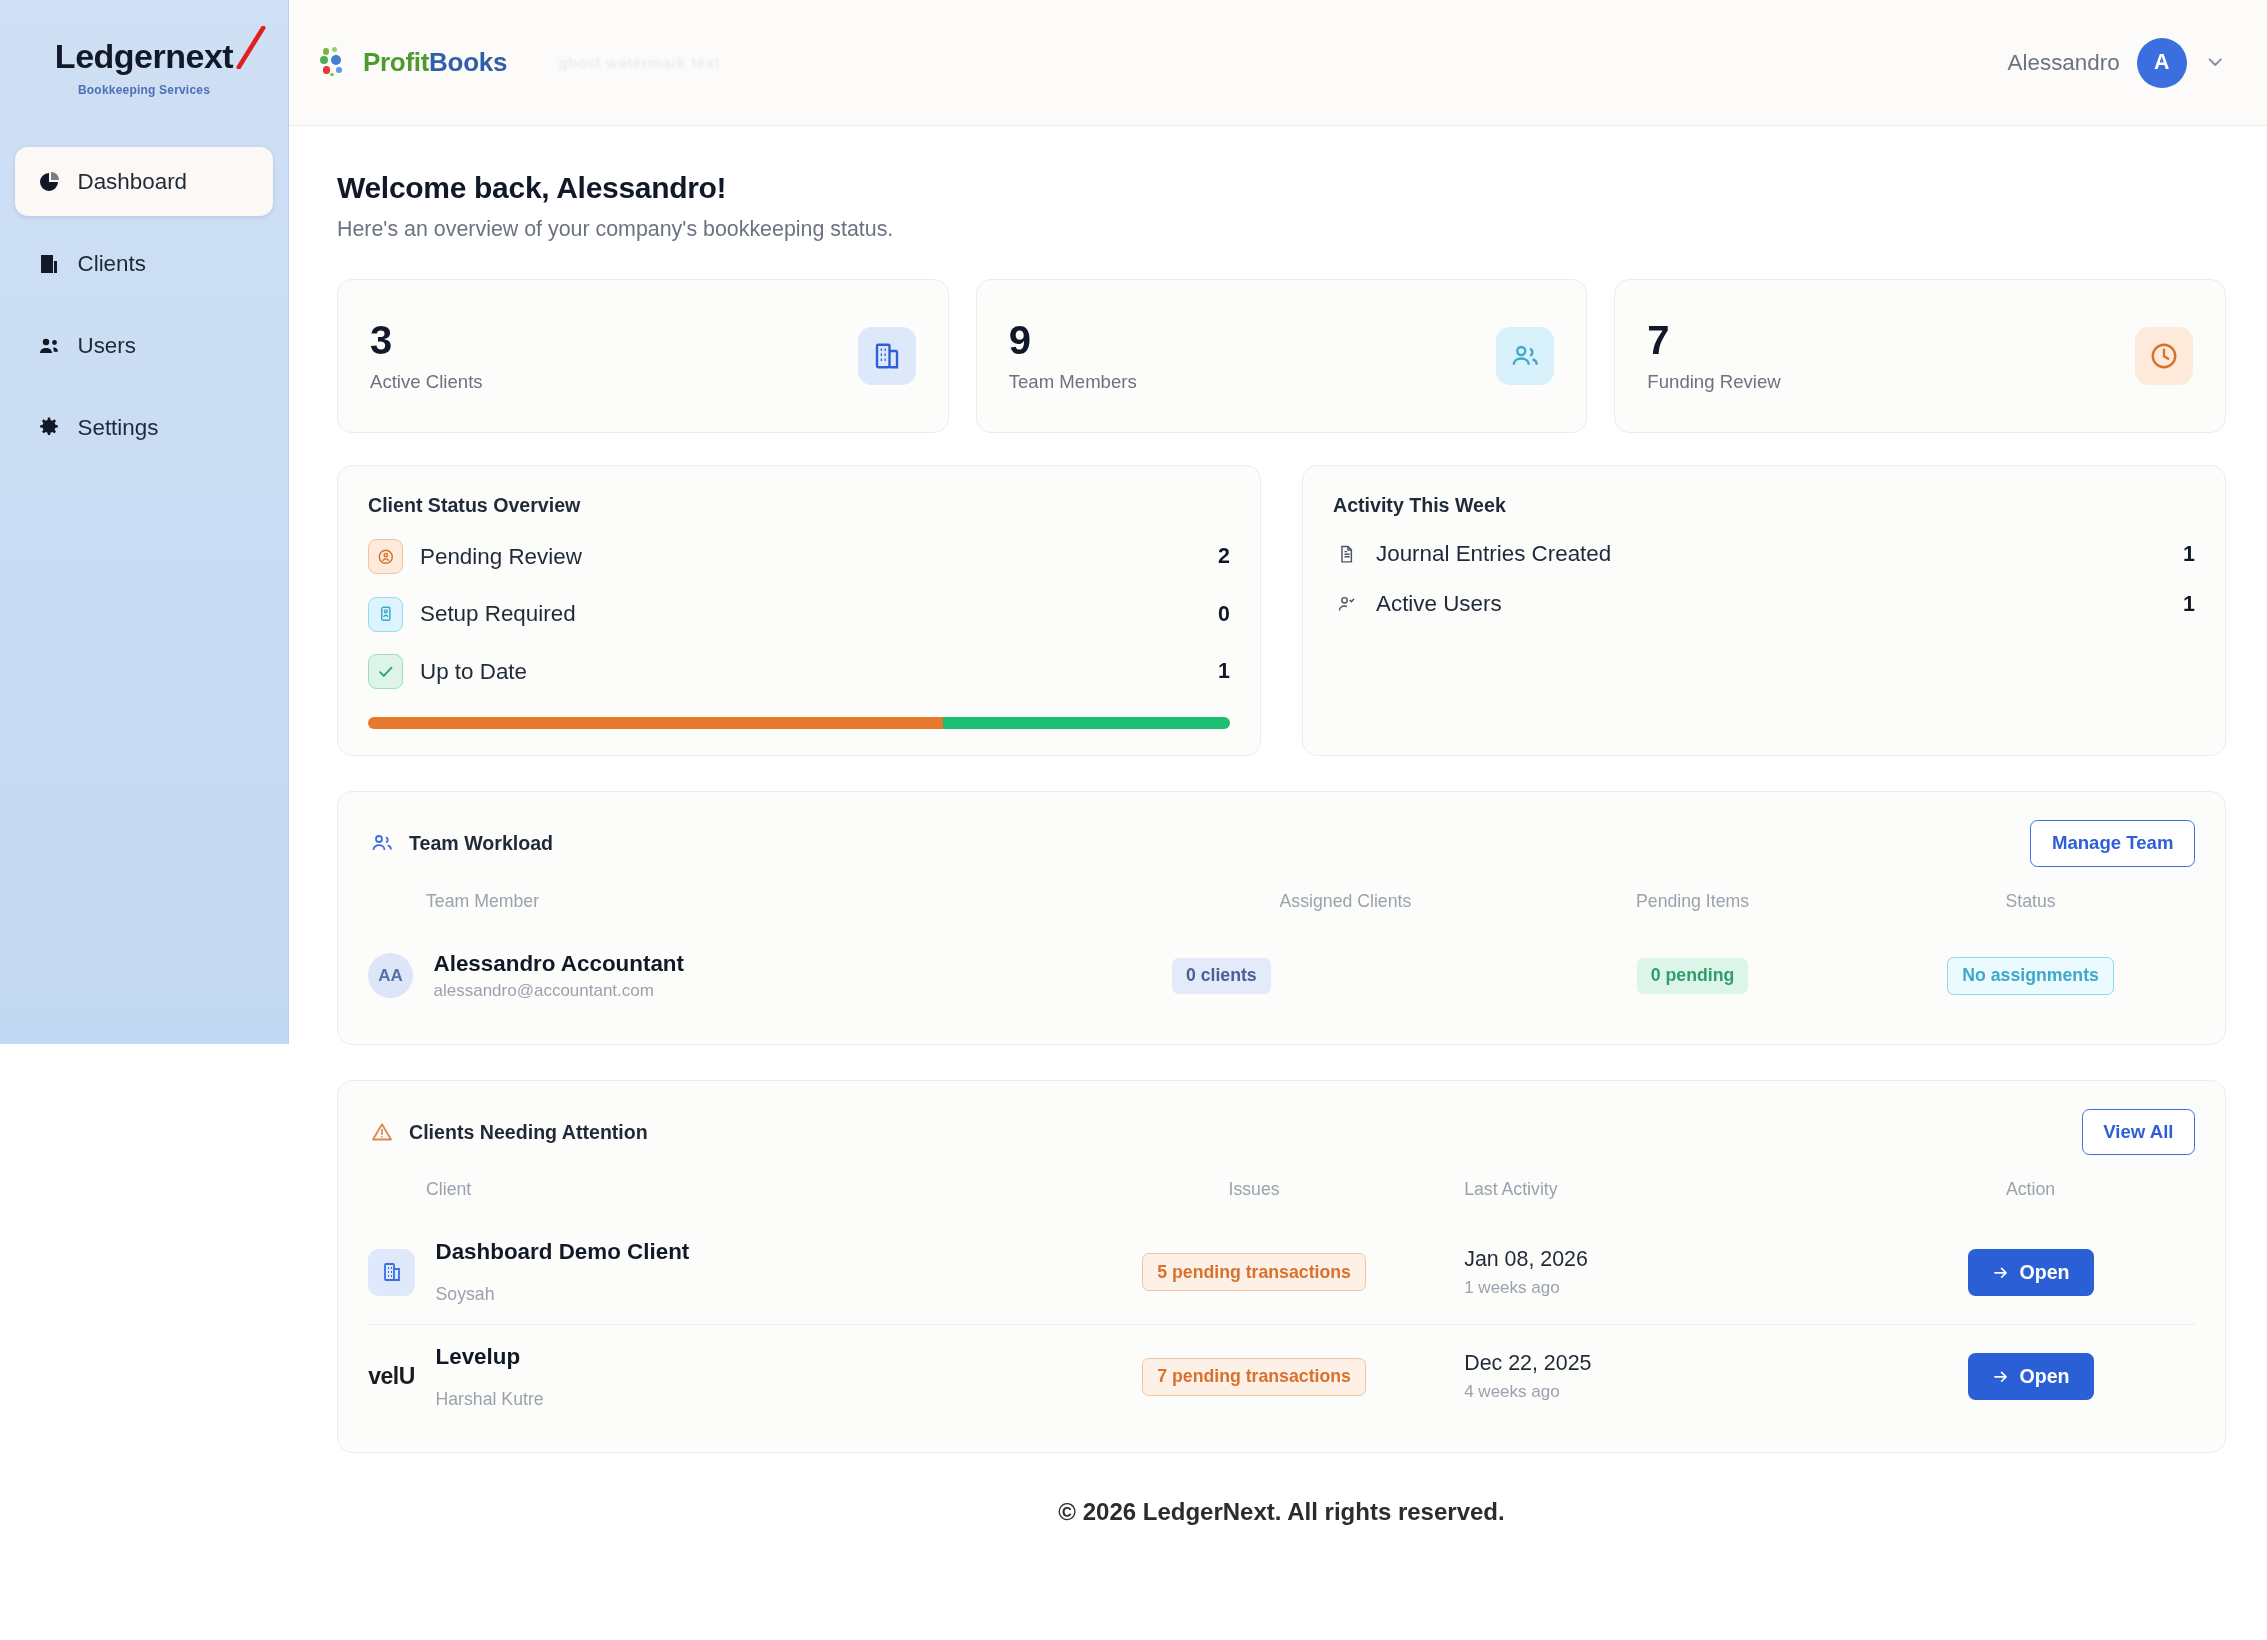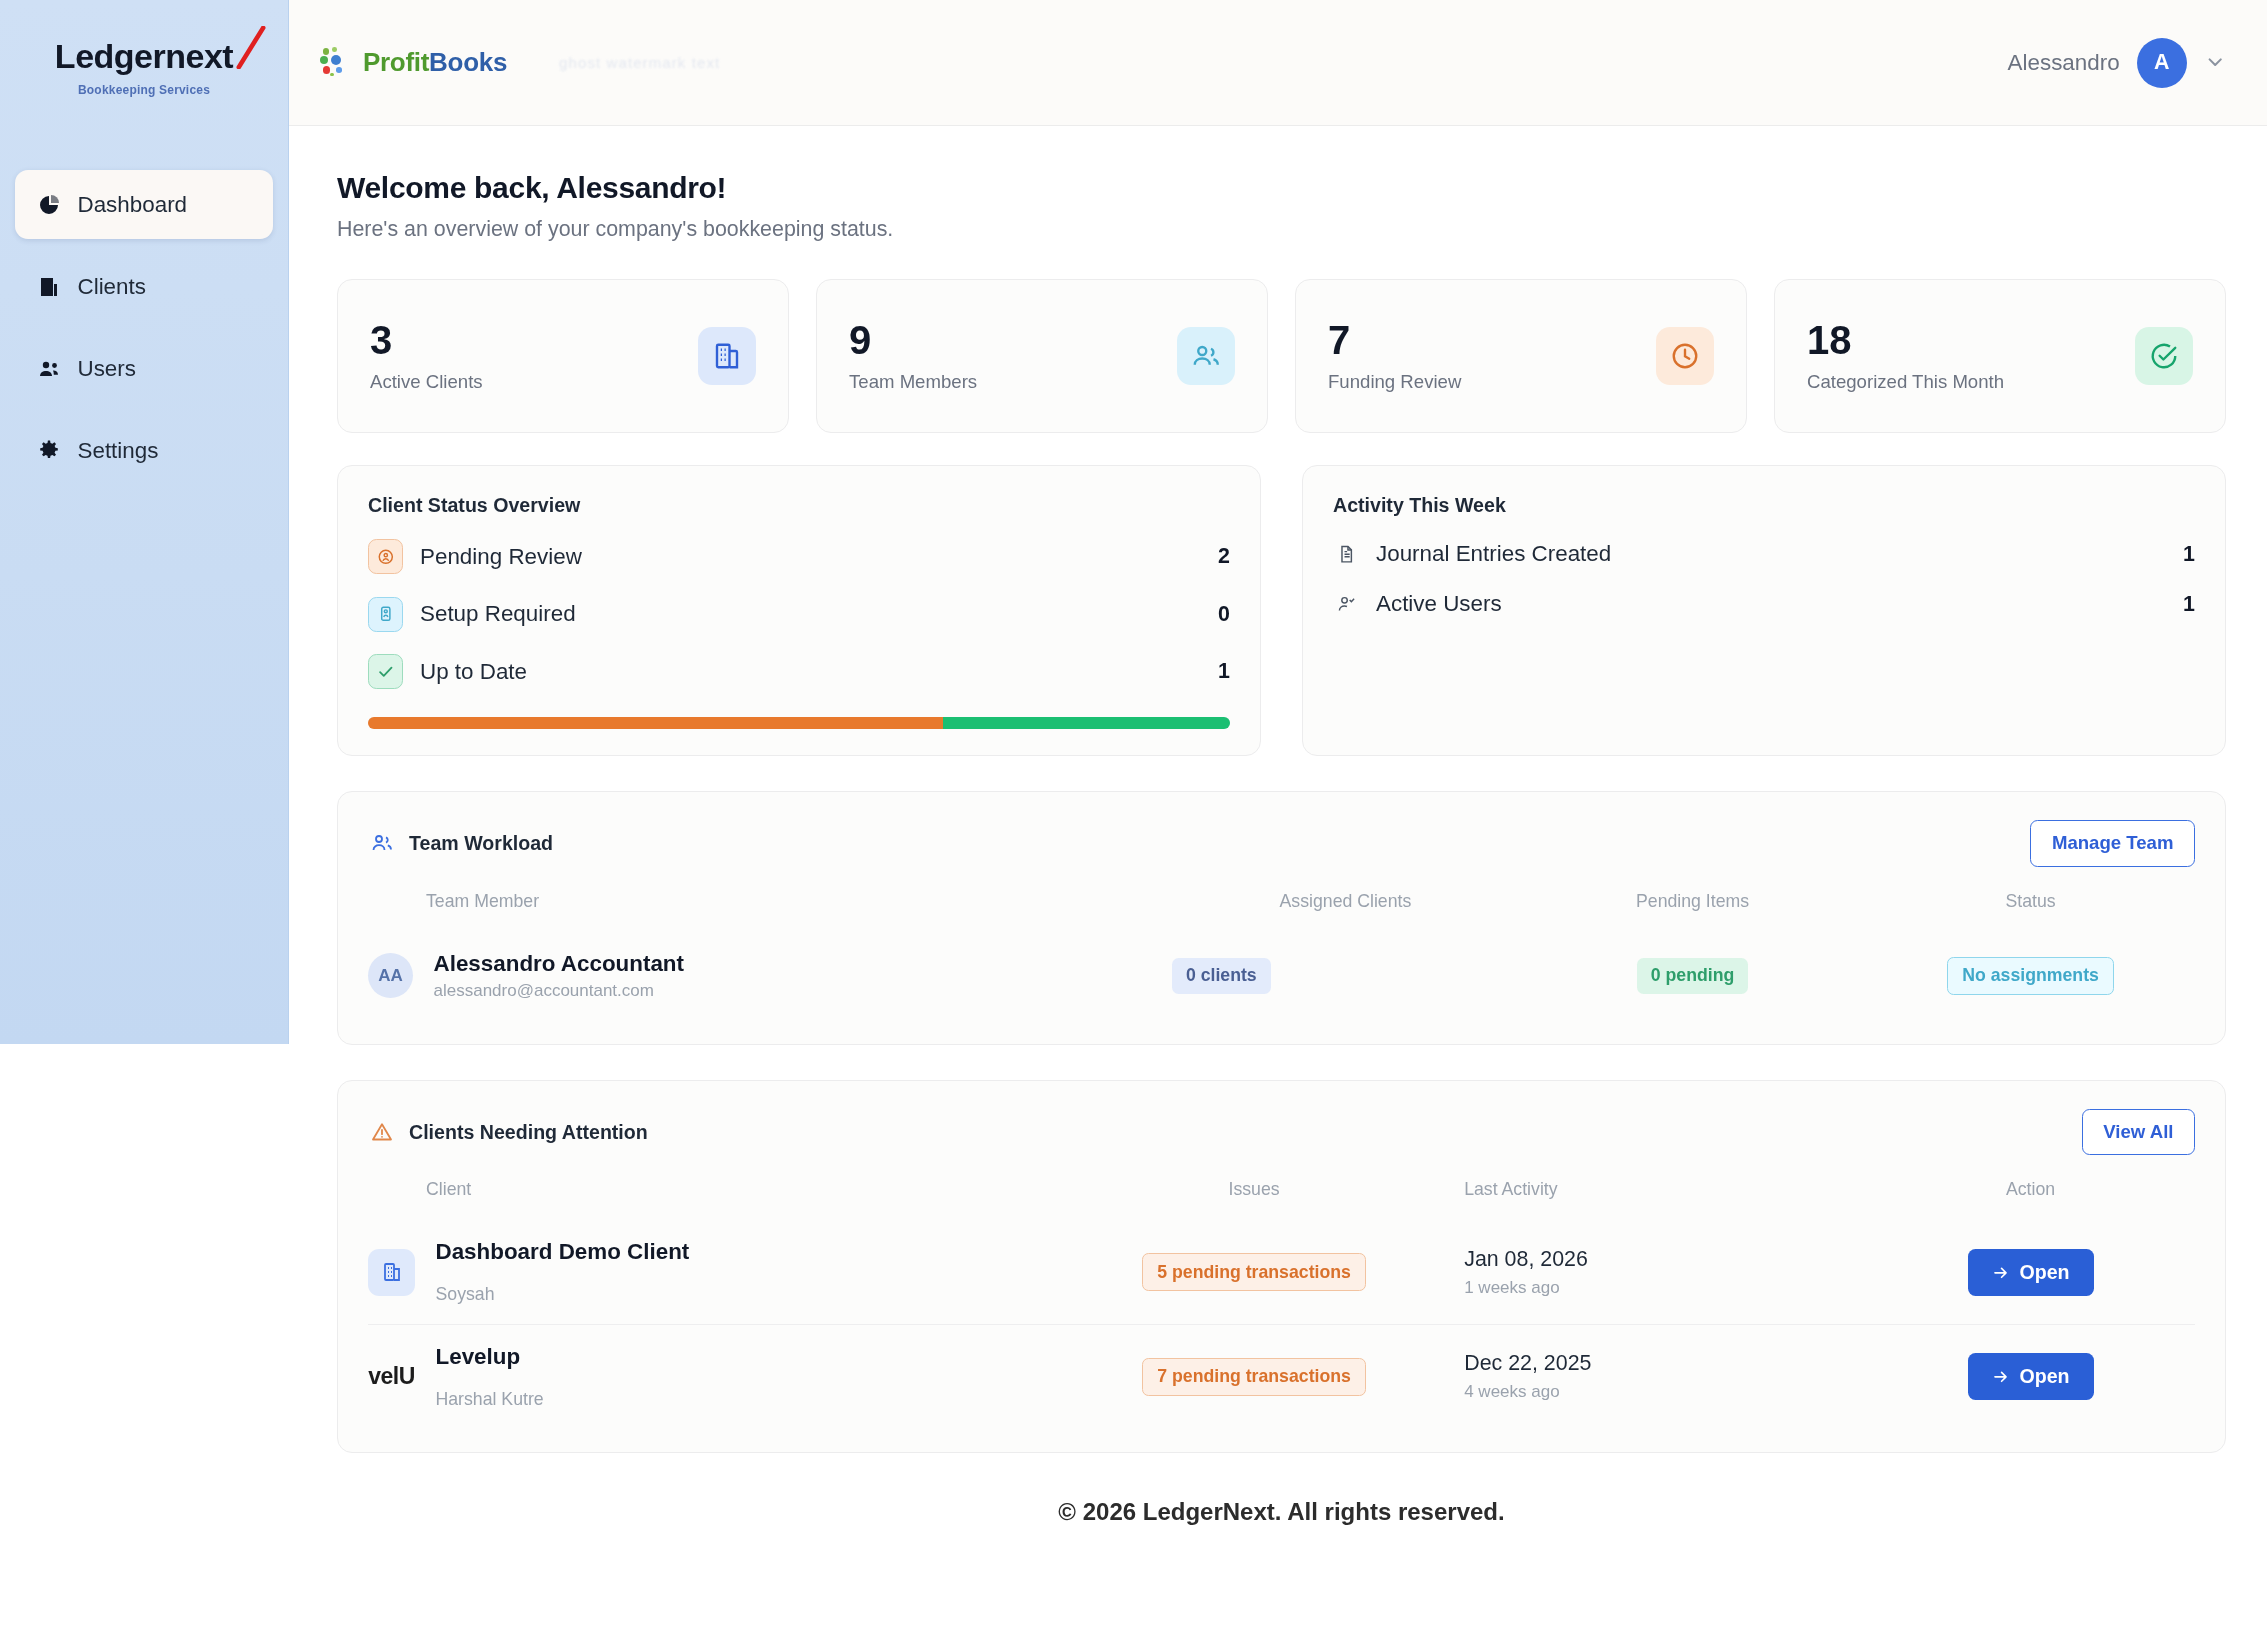--- a/index.html
+++ b/index.html
@@ -25,21 +25,21 @@
     letter-spacing: -0.5px; position: relative; display: inline-block;
   }
   .brand-logo .xmark {
     position: absolute; left: 180px; top: -11.2px;
     width: 32px; height: 43px; pointer-events: none;
   }
   .brand-sub {
     margin-top: 7px; font-size: 12px; font-weight: 700; color: #4f6fb5;
     letter-spacing: 0.2px;
   }
-  .nav { margin-top: 64px; padding: 9px 15px; }
+  .nav { margin-top: 41px; padding: 9px 15px; }
   .nav-item {
     display: flex; align-items: center; gap: 16px;
     height: 69px; padding: 0 20.5px; border-radius: 13px;
     color: #1f2937; font-size: 22.4px; cursor: pointer;
     margin-bottom: 13px;
   }
   .nav-item.active {
     background: #fbf8f5;
     box-shadow: 0 1.9px 5.6px rgba(60,80,130,.14);
   }
@@ -326,32 +326,20 @@
             <div class="stat-label">Funding Review</div>
           </div>
           <div class="stat-ico" style="background:#fdeadb">
             <svg viewBox="0 0 24 24" stroke="#d9712c">
                 <circle cx="12" cy="12" r="9"></circle>
                 <path d="M12 7v5.2l3.4 2" stroke-linecap="round"></path>
               </svg>
           </div>
         </div>
 
-        <div class="stat">
-          <div>
-            <div class="stat-num">18</div>
-            <div class="stat-label">Categorized This Month</div>
-          </div>
-          <div class="stat-ico" style="background:#d8f5e6">
-            <svg viewBox="0 0 24 24" stroke="#16a46c">
-                <path d="M21 12a9 9 0 1 1-4.2-7.6"></path>
-                <path d="M8.5 11.8l3 3L21 5.5" stroke-linecap="round" stroke-linejoin="round"></path>
-              </svg>
-          </div>
-        </div>
 
       </div>
 
       <div class="panels">
 
         <section class="panel panel-left">
           <div class="panel-title">Client Status Overview</div>
 
           <div class="srow">
             <span class="badge-ico" style="background:#fdeadb;border:1.3px solid #f2c3a0">

